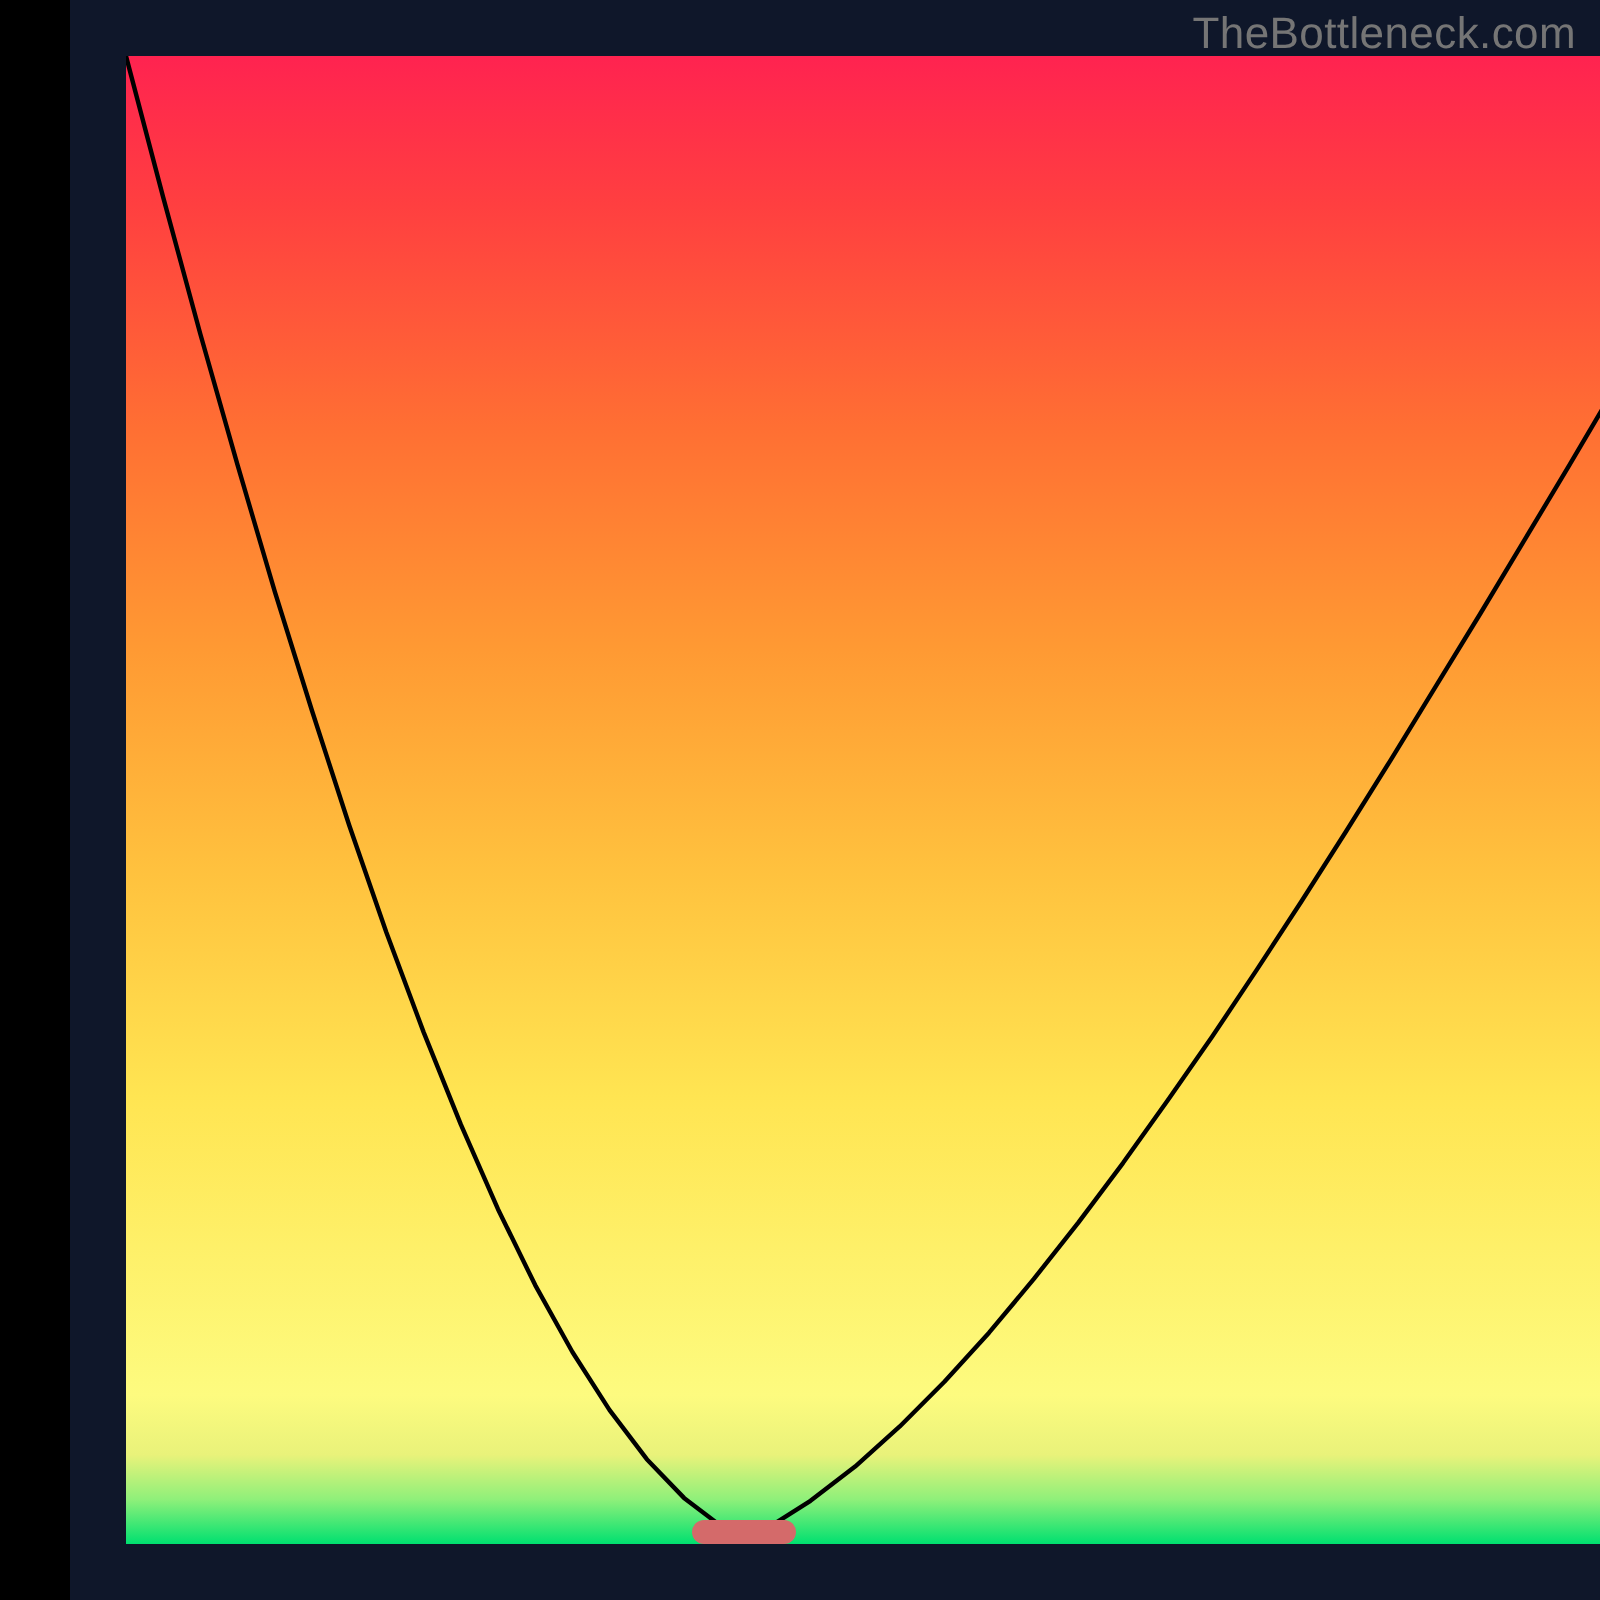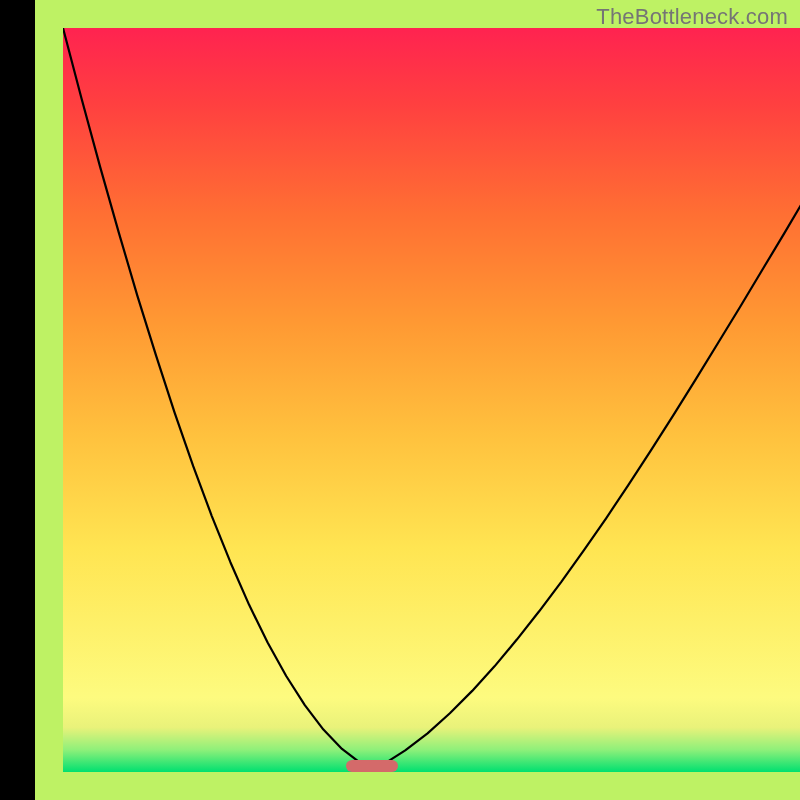--- a/index.html
+++ b/index.html
@@ -7,21 +7,21 @@
     width: 800px;
     height: 800px;
     background: #000;
     position: relative;
     overflow: hidden;
     font-family: Arial, Helvetica, sans-serif;
   }
   .frame {
     position: absolute;
     inset: 0;
-    background: #bef264;
+    background: #0f172a;
     margin-left: 35px;
   }
   .plot-area {
     position: absolute;
     left: 28px;
     top: 28px;
     width: 744px;
     height: 744px;
     
     background: linear-gradient(

